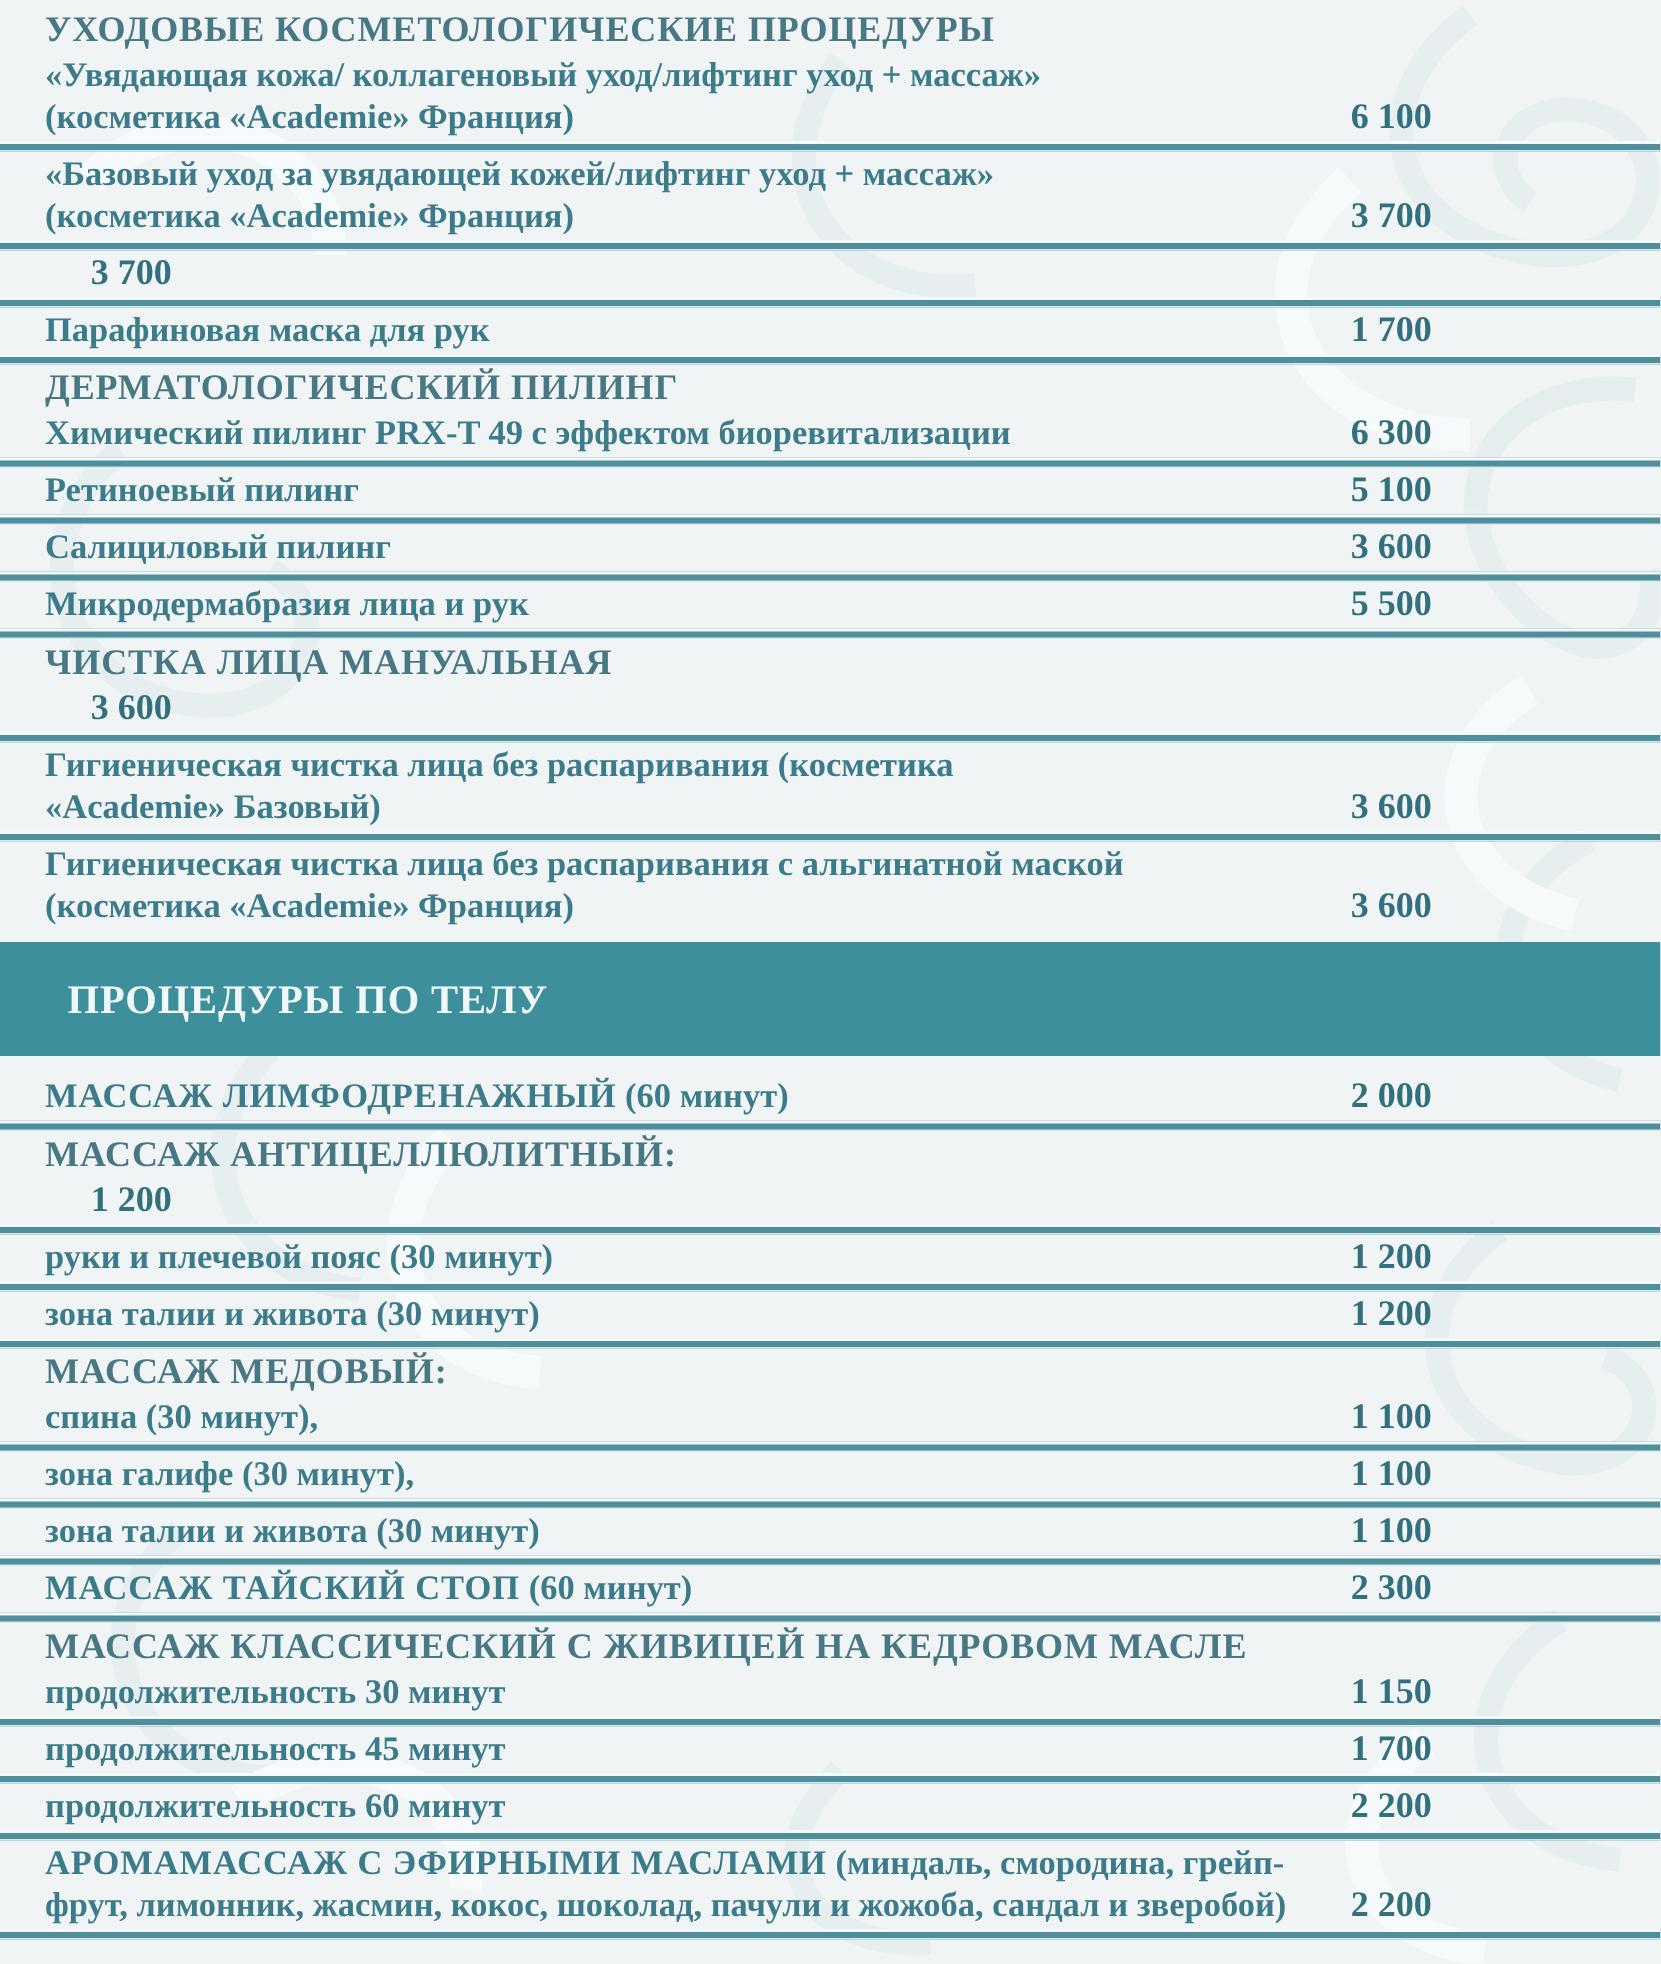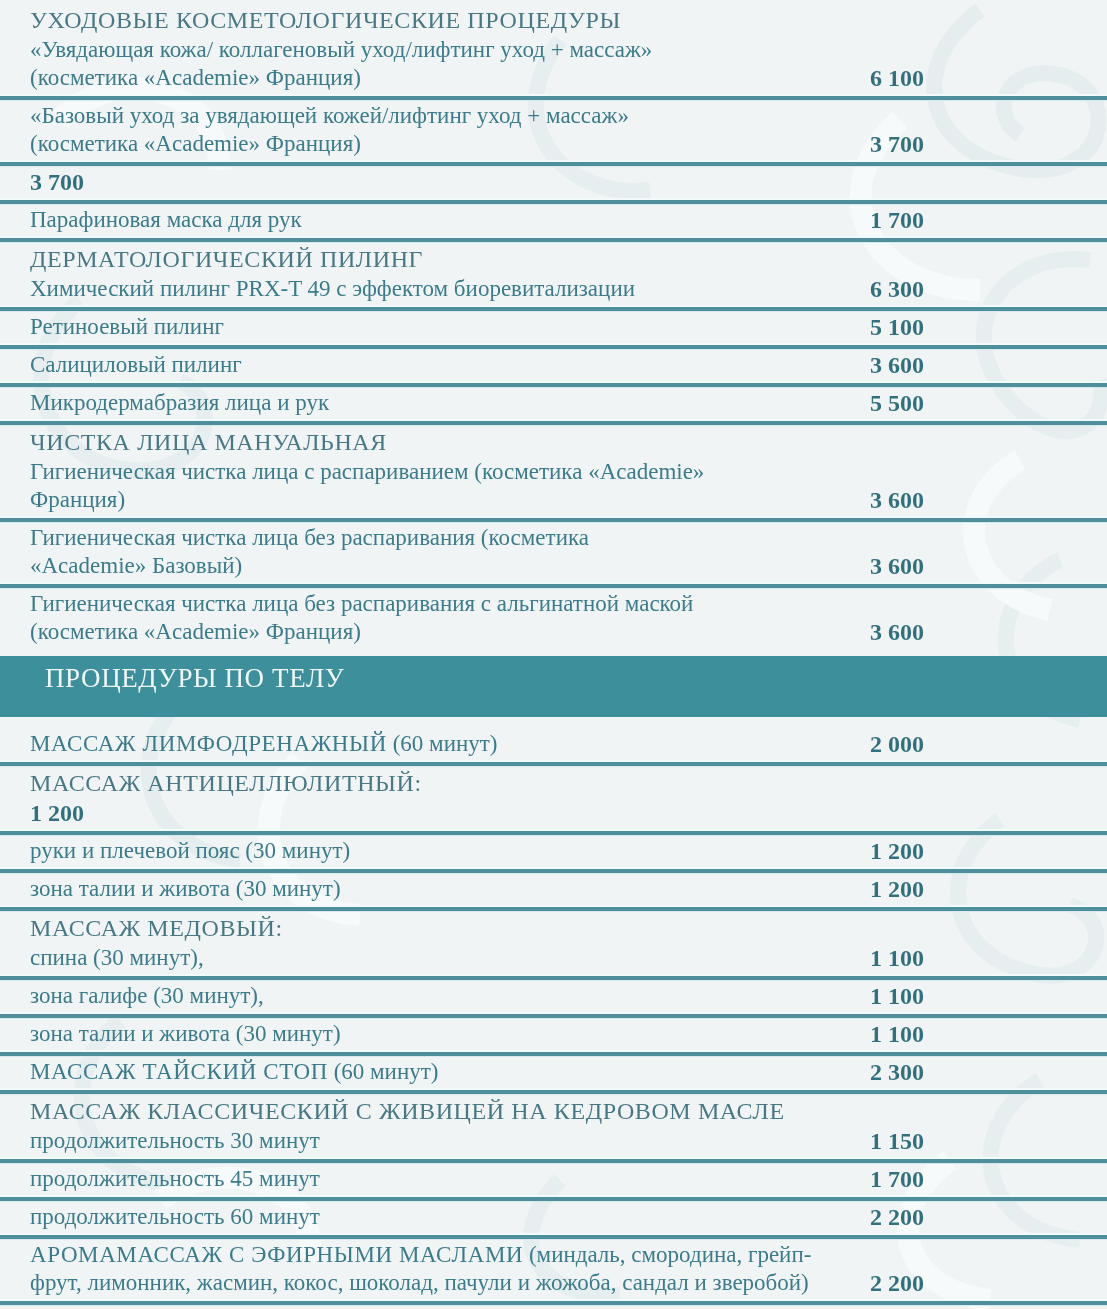--- a/index.html
+++ b/index.html
@@ -17,42 +17,42 @@
   body{
     width:1107px;height:1309px;overflow:hidden;position:relative;
     background:var(--page-bg);
     font-family:"Liberation Serif","DejaVu Serif",serif;
     color:var(--text);
   }
   .bg-pattern{position:absolute;top:0;left:0;z-index:0;pointer-events:none;}
   .list{position:relative;z-index:1;padding-top:4px;}
   .row{display:flex;align-items:flex-end;padding:1px 0 2px 30px;}
   .row .name{
-    flex:1;font-size:23px;line-height:28px;font-weight:normal;
+    flex:1;font-size:23px;line-height:28px;font-weight:bold;
     white-space:pre-line;padding-right:8px;
   }
   .row .price{
-    width:115px;margin-right:122px;text-align:left;
+    width:115px;margin-right:122px;text-align:center;
     font-size:24px;line-height:28px;font-weight:bold;
     color:var(--price-text);white-space:nowrap;
   }
   .row .strong{letter-spacing:0.6px;}
   .row.title .name,.row.subtitle .name{
     font-size:24px;color:var(--title-text);letter-spacing:0.4px;
   }
   .row.title,.row.subtitle{padding-top:2px;padding-bottom:1px;}
   .sep{
     height:4px;background:var(--sep);
     border-top:2px solid var(--sep-hi);
     border-bottom:1px solid var(--sep-sh);
   }
   .row.banner{
     background:var(--banner-bg);
-    height:44px;margin:8px 0 12px 0;
-    align-items:center;padding:0 0 17px 45px;
+    height:76px;margin:8px 0 12px 0;
+    align-items:center;padding:0 0 0 45px;
   }
   .row.banner .name{
     color:var(--banner-text);font-size:27px;letter-spacing:1.2px;
   }
   .row.banner .price{visibility:hidden;}
 </style>
 </head>
 <body>
 
 <svg class="bg-pattern" width="1107" height="1309" viewBox="0 0 1107 1309" aria-hidden="true">
@@ -126,22 +126,20 @@
     <div class="row item">
     <div class="cell name"><span class="strong"></span><span class="rest">Микродермабразия лица и рук</span></div>
     <div class="cell price">5 500</div>
   </div>
     <div class="sep"></div>
     <div class="row title">
     <div class="cell name"><span class="strong">ЧИСТКА ЛИЦА МАНУАЛЬНАЯ</span><span class="rest"></span></div>
     <div class="cell price"></div>
   </div>
     <div class="row item">
-    <div class="cell name"><span class="strong"></span><span class="rest">Гигиеническая чистка лица с распариванием (косметика «Academie»
-Франция)</span></div>
     <div class="cell price">3 600</div>
   </div>
     <div class="sep"></div>
     <div class="row item">
     <div class="cell name"><span class="strong"></span><span class="rest">Гигиеническая чистка лица без распаривания (косметика
 «Academie» Базовый)</span></div>
     <div class="cell price">3 600</div>
   </div>
     <div class="sep"></div>
     <div class="row item">

